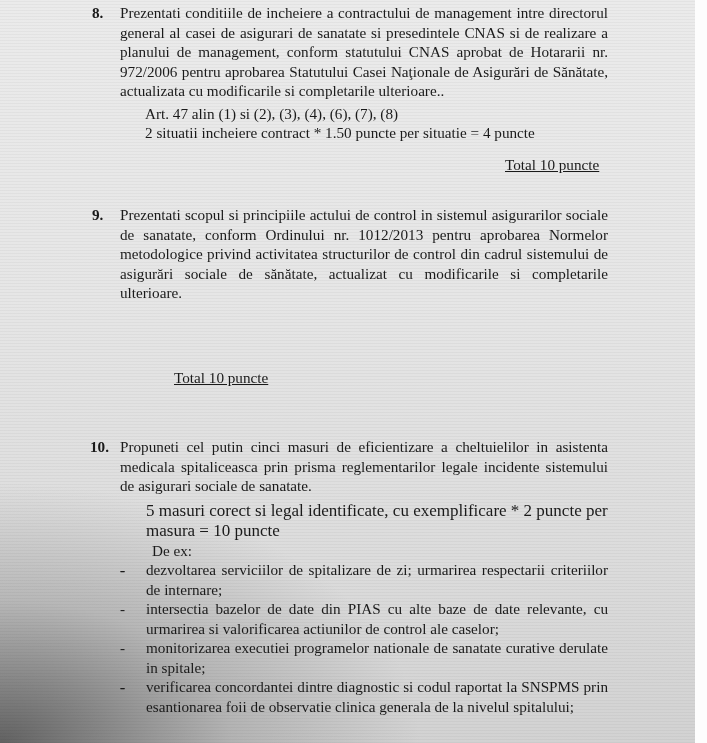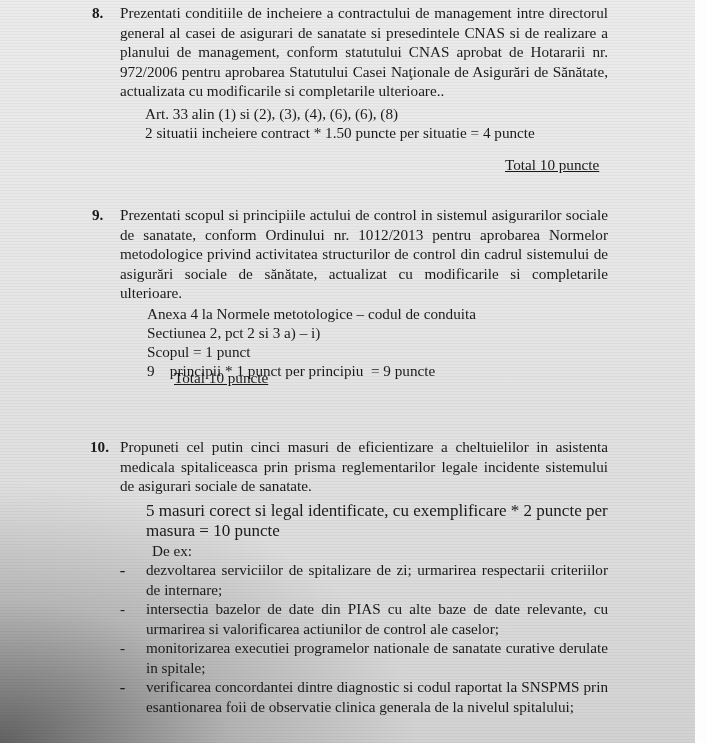--- a/index.html
+++ b/index.html
@@ -41,34 +41,28 @@
 <div class="scan"></div>
 <div class="right-strip"></div>
 
 <div class="page">
 
   <div class="q q8" style="top:3px;">
     <span class="num">8.</span>
     <span class="text">Prezentati conditiile de incheiere a contractului de management intre directorul general al casei de asigurari de sanatate si presedintele CNAS si de realizare a planului de management, conform statutului CNAS aprobat de Hotararii nr. 972/2006 pentru aprobarea Statutului Casei Naţionale de Asigurări de Sănătate, actualizata cu modificarile si completarile ulterioare..</span>
   </div>
   <div class="block" style="left:145px; top:104px;">
-    <div>Art. 33 alin (1) si (2), (3), (4), (6), (6), (8)</div>
+    <div>Art. 47 alin (1) si (2), (3), (4), (6), (7), (8)</div>
     <div>2 situatii incheiere contract * 1.50 puncte per situatie = 4 puncte</div>
   </div>
   <div class="block u" style="left:505px; top:155px;">Total 10 puncte</div>
 
   <div class="q q9" style="top:205px;">
     <span class="num">9.</span>
     <span class="text">Prezentati scopul si principiile actului de control in sistemul asigurarilor sociale de sanatate, conform Ordinului nr. 1012/2013 pentru aprobarea Normelor metodologice privind activitatea structurilor de control din cadrul sistemului de asigurări sociale de sănătate, actualizat cu modificarile si completarile ulterioare.</span>
-  </div>
-  <div class="block" style="left:147px; top:304px;">
-    <div>Anexa 4 la Normele metotologice – codul de conduita</div>
-    <div> Sectiunea 2, pct 2 si 3 a) – i)</div>
-    <div>Scopul  =  1 punct</div>
-    <div style="white-space:pre;">9    principii * 1 punct per principiu  = 9 puncte</div>
   </div>
   <div class="block u" style="left:174px; top:368px;">Total 10 puncte</div>
 
   <div class="q q10" style="top:437px;">
     <span class="num">10.</span>
     <span class="text">Propuneti cel putin cinci masuri de eficientizare a cheltuielilor in asistenta medicala spitaliceasca prin prisma reglementarilor legale incidente sistemului de asigurari sociale de sanatate.</span>
   </div>
   <div style="position:absolute; left:146px; top:501px; width:462px; font-size:17px; line-height:19.5px;">5 masuri corect si legal identificate, cu exemplificare * 2 puncte per masura = 10 puncte</div>
   <div class="block" style="left:152px; top:541px;">De ex:</div>
 

